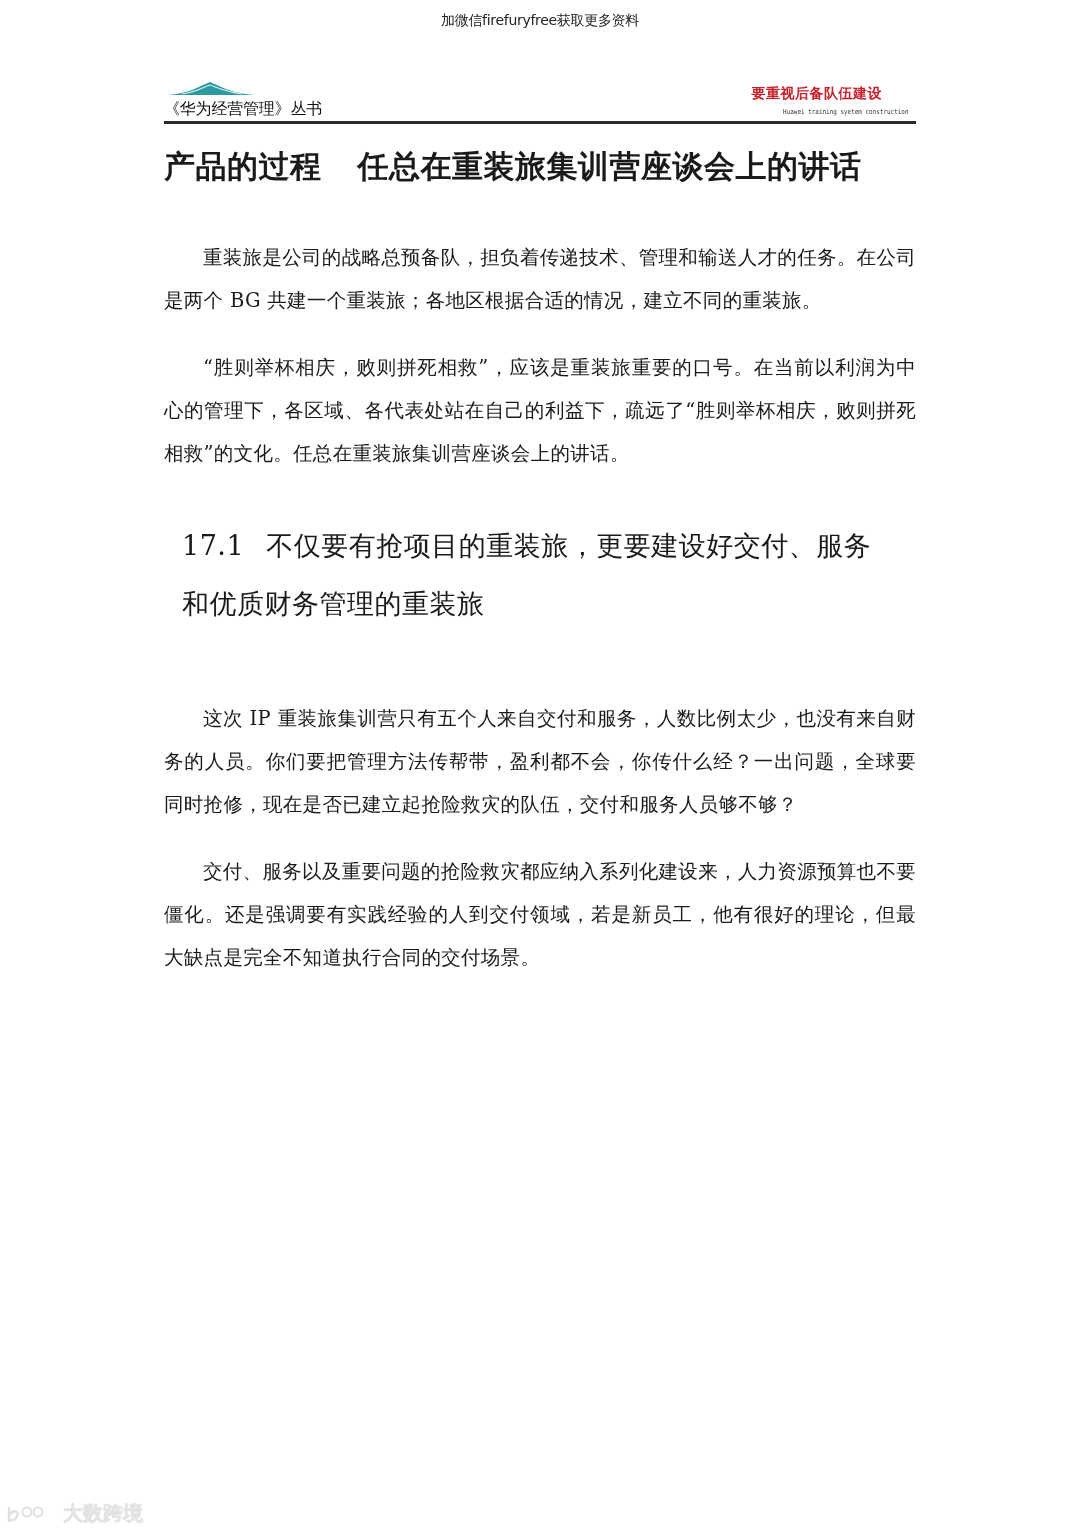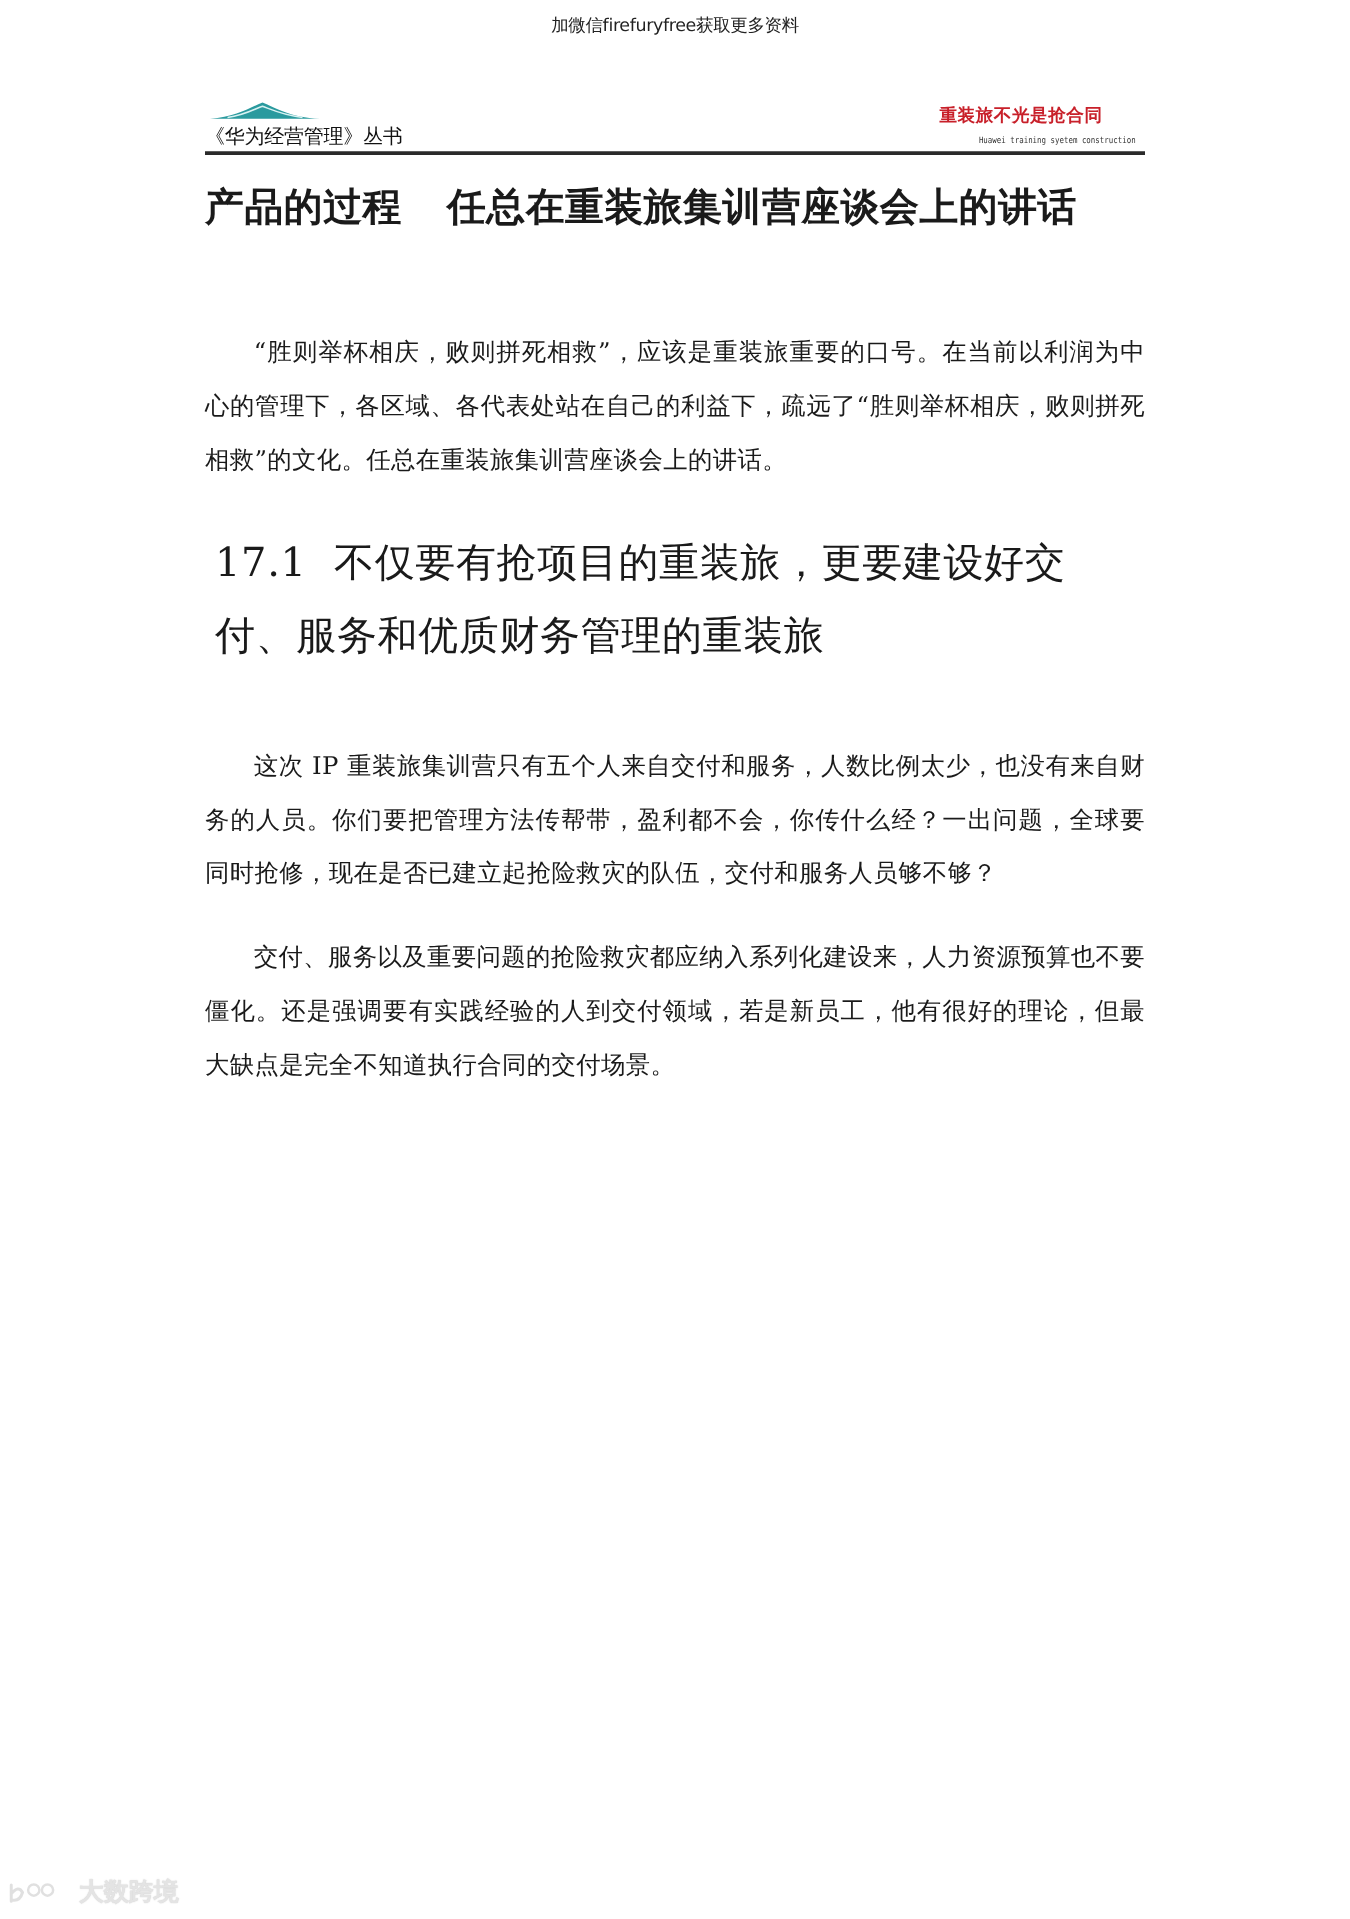--- a/index.html
+++ b/index.html
@@ -108,24 +108,24 @@
       font-family: "DejaVu Serif", "Liberation Serif", serif;
       font-size: 19.5px;
       line-height: 43px;
       text-indent: 2em;
       text-align: justify;
       margin: 0;
       letter-spacing: 0.3px;
     }
     .section-title {
       font-family: "DejaVu Serif", "Liberation Serif", serif;
-      font-size: 32px;
+      font-size: 27px;
       font-weight: normal;
       line-height: 58px;
-      margin: 8px;
+      margin: 18px;
       letter-spacing: 0.5px;
     }
     .section-title .num {
       margin-right: 22px;
     }
     .bottom-watermark {
       position: absolute;
       left: 6px;
       bottom: 8px;
       display: flex;
@@ -149,32 +149,33 @@
 
 <div class="page-header">
   <div class="logo-left">
     <svg class="logo-mountain" viewBox="0 0 88 16">
       <path d="M0 15 C 20 14, 32 6, 42 2 C 52 6, 64 14, 88 15 Z" fill="#2a9a9e"></path>
       <path d="M14 14 C 28 12, 36 7, 42 5 C 50 8, 58 12, 74 14" fill="none" stroke="#d8f2f2" stroke-width="1.2"></path>
     </svg>
     <div class="series-title">《华为经营管理》丛书</div>
   </div>
   <div class="logo-right">
-    <div class="brand-title">重装旅不光是抢合同</div>
+    <div class="brand-title">要重视后备队伍建设</div>
     <div class="brand-sub">Huawei training syetem construction</div>
   </div>
   <div class="header-rule"></div>
 </div>
 
 <div class="content">
   <h1 class="chapter-title">
     <span>产品的过程</span><span class="gap"></span><span>任总在重装旅集训营座谈会上的讲话</span>
   </h1>
 
   <div style="height:44px"></div>
+  <p class="para">重装旅是公司的战略总预备队，担负着传递技术、管理和输送人才的任务。在公司是两个 BG 共建一个重装旅；各地区根据合适的情况，建立不同的重装旅。</p>
   <div style="height:24px"></div>
   <p class="para">“胜则举杯相庆，败则拼死相救”，应该是重装旅重要的口号。在当前以利润为中心的管理下，各区域、各代表处站在自己的利益下，疏远了“胜则举杯相庆，败则拼死相救”的文化。任总在重装旅集训营座谈会上的讲话。</p>
 
   <div style="height:24px"></div>
   <h2 class="section-title">
     <span class="num">17.1</span><span>不仅要有抢项目的重装旅，更要建设好交付、服务和优质财务管理的重装旅</span>
   </h2>
 
   <div style="height:22px"></div>
   <div style="height:24px"></div>

